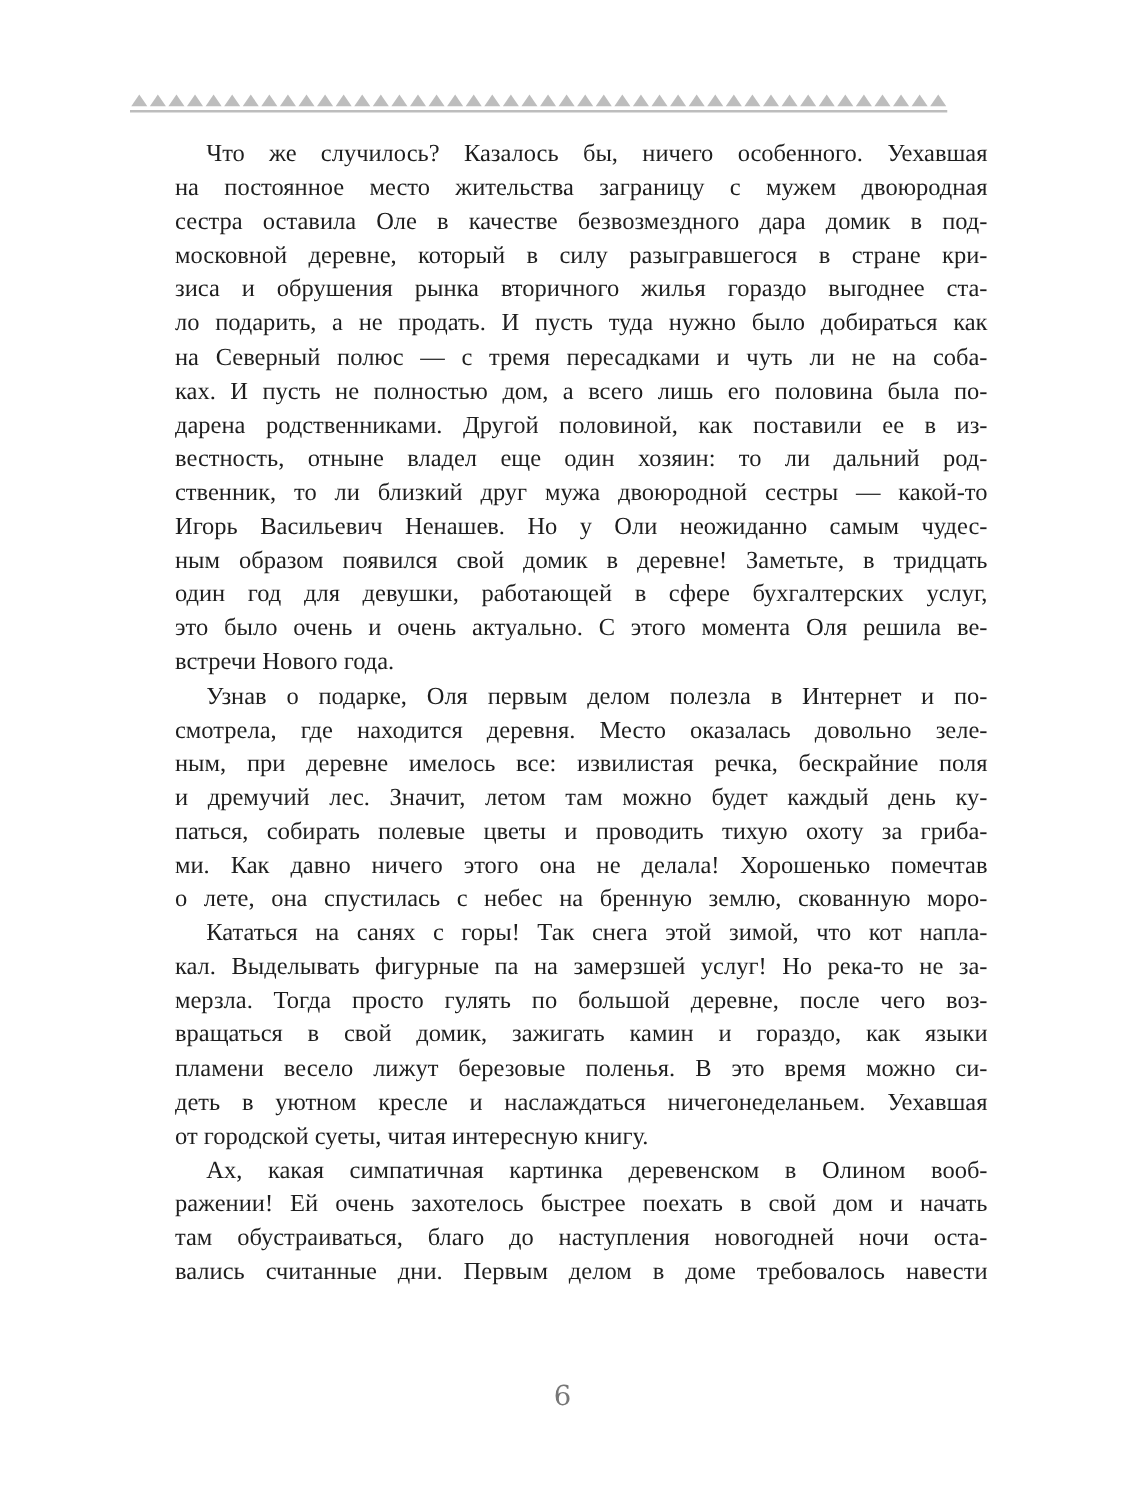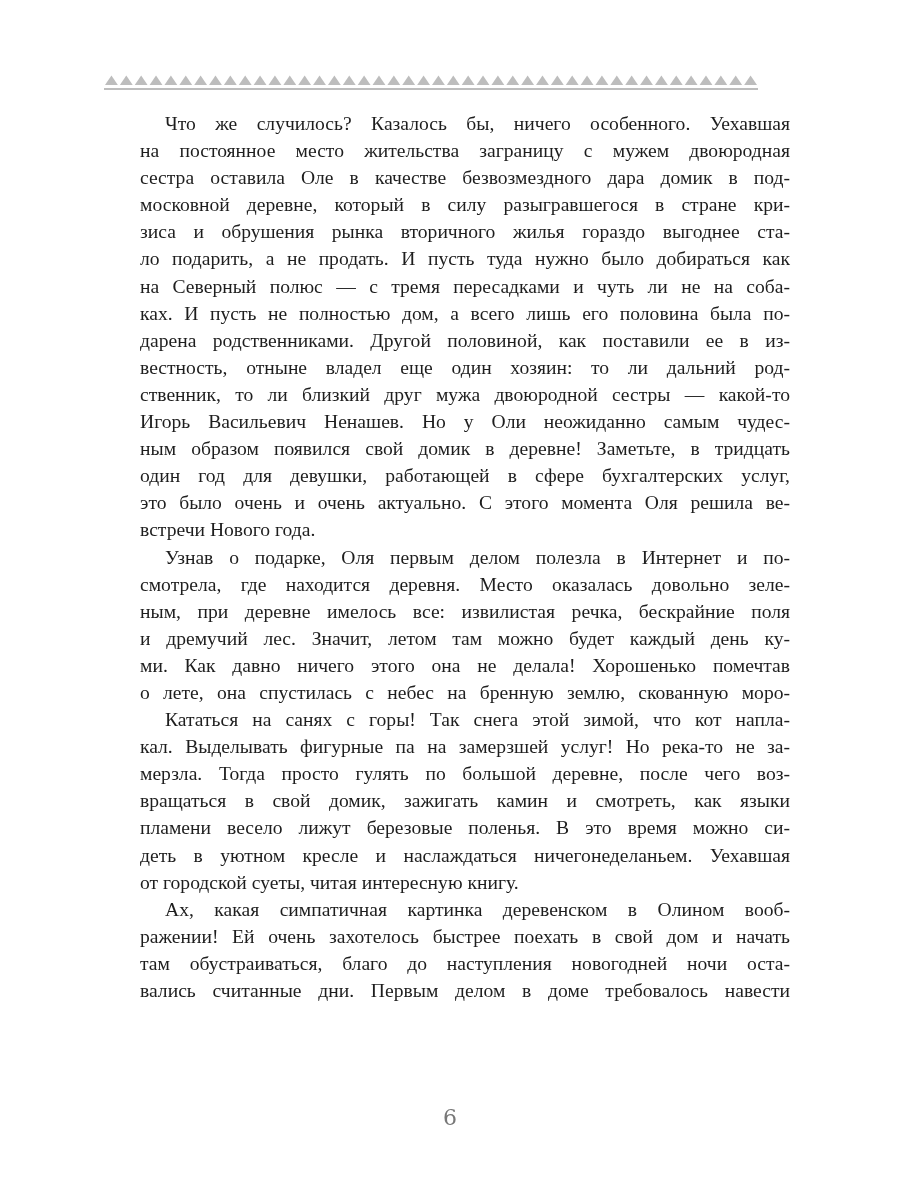--- a/index.html
+++ b/index.html
@@ -132,28 +132,29 @@
       <span class="line">ным образом появился свой домик в деревне! Заметьте, в тридцать</span>
       <span class="line">один год для девушки, работающей в сфере бухгалтерских услуг,</span>
       <span class="line">это было очень и очень актуально. С этого момента Оля решила ве-</span>
       <span class="line last">встречи Нового года.</span>
     </div>
     <div>
       <span class="line indent">Узнав о подарке, Оля первым делом полезла в Интернет и по-</span>
       <span class="line">смотрела, где находится деревня. Место оказалась довольно зеле-</span>
       <span class="line">ным, при деревне имелось все: извилистая речка, бескрайние поля</span>
       <span class="line">и дремучий лес. Значит, летом там можно будет каждый день ку-</span>
+      <span class="line">паться, собирать полевые цветы и проводить тихую охоту за гриба-</span>
       <span class="line">ми. Как давно ничего этого она не делала! Хорошенько помечтав</span>
       <span class="line">о лете, она спустилась с небес на бренную землю, скованную моро-</span>
     </div>
     <div>
       <span class="line indent">Кататься на санях с горы! Так снега этой зимой, что кот напла-</span>
       <span class="line">кал. Выделывать фигурные па на замерзшей услуг! Но река-то не за-</span>
       <span class="line">мерзла. Тогда просто гулять по большой деревне, после чего воз-</span>
-      <span class="line">вращаться в свой домик, зажигать камин и смотреть, как языки</span>
+      <span class="line">вращаться в свой домик, зажигать камин и гораздо, как языки</span>
       <span class="line">пламени весело лижут березовые поленья. В это время можно си-</span>
       <span class="line">деть в уютном кресле и наслаждаться ничегонеделаньем. Уехавшая</span>
       <span class="line last">от городской суеты, читая интересную книгу.</span>
     </div>
     <div>
       <span class="line indent">Ах, какая симпатичная картинка деревенском в Олином вооб-</span>
       <span class="line">ражении! Ей очень захотелось быстрее поехать в свой дом и начать</span>
       <span class="line">там обустраиваться, благо до наступления новогодней ночи оста-</span>
       <span class="line">вались считанные дни. Первым делом в доме требовалось навести</span>
     </div>

